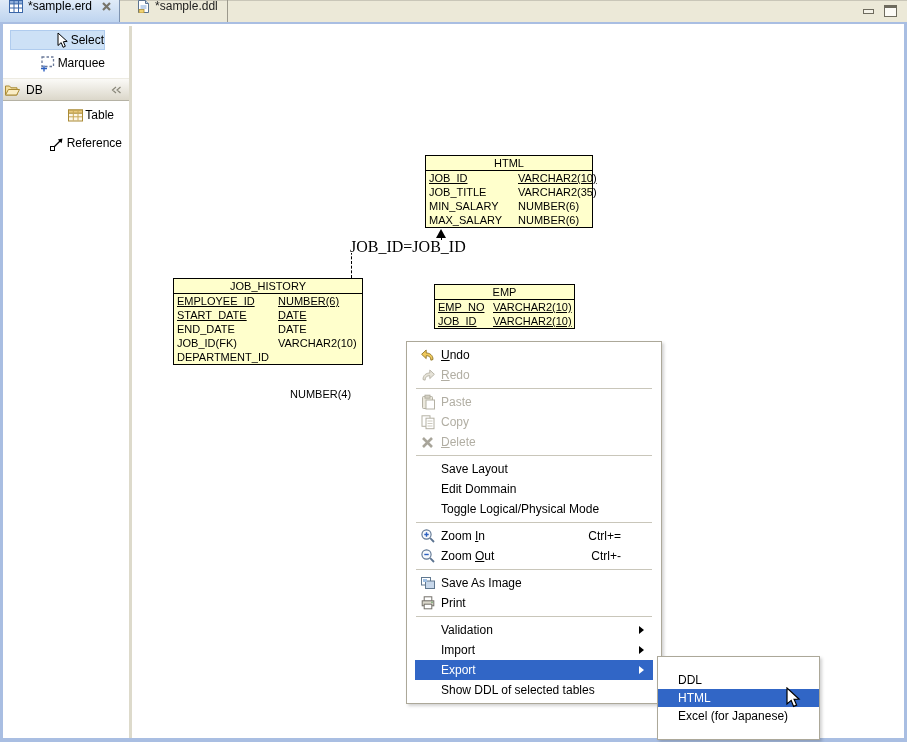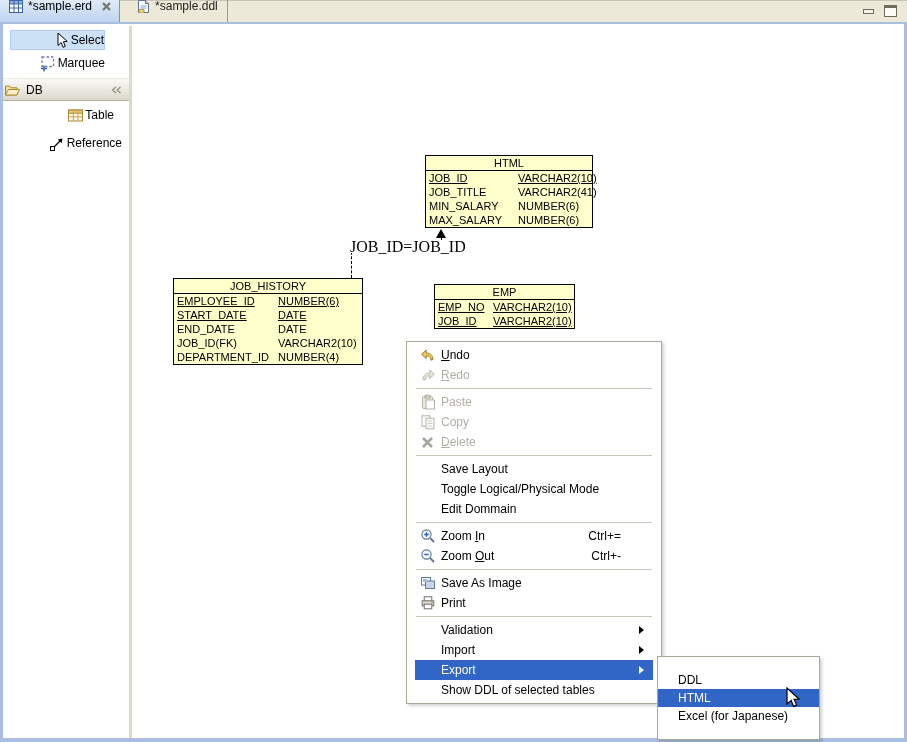--- a/index.html
+++ b/index.html
@@ -177,31 +177,31 @@
 
     <div class="rel-arrow" style="left:304px; top:203px;"></div>
     <div class="rel-line-v" style="left:309px; top:211px; height:11px;"></div>
     <div class="rel-line-h" style="left:219px; top:221px; width:91px;"></div>
     <div class="rel-line-v" style="left:219px; top:221px; height:31px;"></div>
     <div class="rel-label" style="left:217px; top:214px;">JOB_ID=JOB_ID</div>
 
   <div class="erd-table" style="left: 293px; top: 129px; width: 168px;">
         <div class="erd-table-name">HTML</div>
         <div class="erd-row pk"><span class="col-name">JOB_ID</span><span class="col-type" style="left: 92px;">VARCHAR2(10)</span></div>
-        <div class="erd-row"><span class="col-name">JOB_TITLE</span><span class="col-type" style="left: 92px;">VARCHAR2(41)</span></div>
+        <div class="erd-row"><span class="col-name">JOB_TITLE</span><span class="col-type" style="left: 92px;">VARCHAR2(35)</span></div>
         <div class="erd-row"><span class="col-name">MIN_SALARY</span><span class="col-type" style="left: 92px;">NUMBER(6)</span></div>
         <div class="erd-row"><span class="col-name">MAX_SALARY</span><span class="col-type" style="left: 92px;">NUMBER(6)</span></div>
       </div>
       <div class="erd-table" style="left: 41px; top: 252px; width: 190px;">
         <div class="erd-table-name">JOB_HISTORY</div>
         <div class="erd-row pk"><span class="col-name">EMPLOYEE_ID</span><span class="col-type" style="left: 104px;">NUMBER(6)</span></div>
         <div class="erd-row pk"><span class="col-name">START_DATE</span><span class="col-type" style="left: 104px;">DATE</span></div>
         <div class="erd-row"><span class="col-name">END_DATE</span><span class="col-type" style="left: 104px;">DATE</span></div>
         <div class="erd-row"><span class="col-name">JOB_ID(FK)</span><span class="col-type" style="left: 104px;">VARCHAR2(10)</span></div>
-        <div class="erd-row"><span class="col-name">DEPARTMENT_ID</span><span class="col-type" style="left: 104px;">NUMBER(4)</span></div>
+        <div class="erd-row"><span class="col-name">DEPARTMENT_ID</span><span class="col-type" style="left: 116px; margin-top: 37px;">NUMBER(4)</span></div>
       </div>
       <div class="erd-table" style="left: 302px; top: 258px; width: 141px;">
         <div class="erd-table-name">EMP</div>
         <div class="erd-row pk"><span class="col-name">EMP_NO</span><span class="col-type" style="left: 58px;">VARCHAR2(10)</span></div>
         <div class="erd-row pk"><span class="col-name">JOB_ID</span><span class="col-type" style="left: 58px;">VARCHAR2(10)</span></div>
       </div>
     </div>
 
   <div class="menu">
       <div class="menu-item">
@@ -259,26 +259,26 @@
         <span class="menu-arrowbox"></span>
       </div>
       <div class="menu-sep"></div>
       <div class="menu-item">
         <span class="menu-icon"></span>
         <span class="menu-label">Save Layout</span>
         <span class="menu-arrowbox"></span>
       </div>
       <div class="menu-item">
         <span class="menu-icon"></span>
+        <span class="menu-label">Edit Dommain</span>
+        <span class="menu-arrowbox"></span>
+      </div>
+      <div class="menu-item">
+        <span class="menu-icon"></span>
         <span class="menu-label">Toggle Logical/Physical Mode</span>
-        <span class="menu-arrowbox"></span>
-      </div>
-      <div class="menu-item">
-        <span class="menu-icon"></span>
-        <span class="menu-label">Edit Dommain</span>
         <span class="menu-arrowbox"></span>
       </div>
       <div class="menu-sep"></div>
       <div class="menu-item">
         <span class="menu-icon">
           <svg viewBox="0 0 16 16">
             <circle cx="6.5" cy="6.5" r="4.6" fill="#F5F8FB" stroke="#5B7390" stroke-width="1.1"></circle>
             <line x1="10.2" y1="10.2" x2="14" y2="14" stroke="#5B7390" stroke-width="1.8"></line>
             <path d="M6.5 4.3 V8.7 M4.3 6.5 H8.7" stroke="#2B5FC0" stroke-width="1.4"></path>
           </svg>

